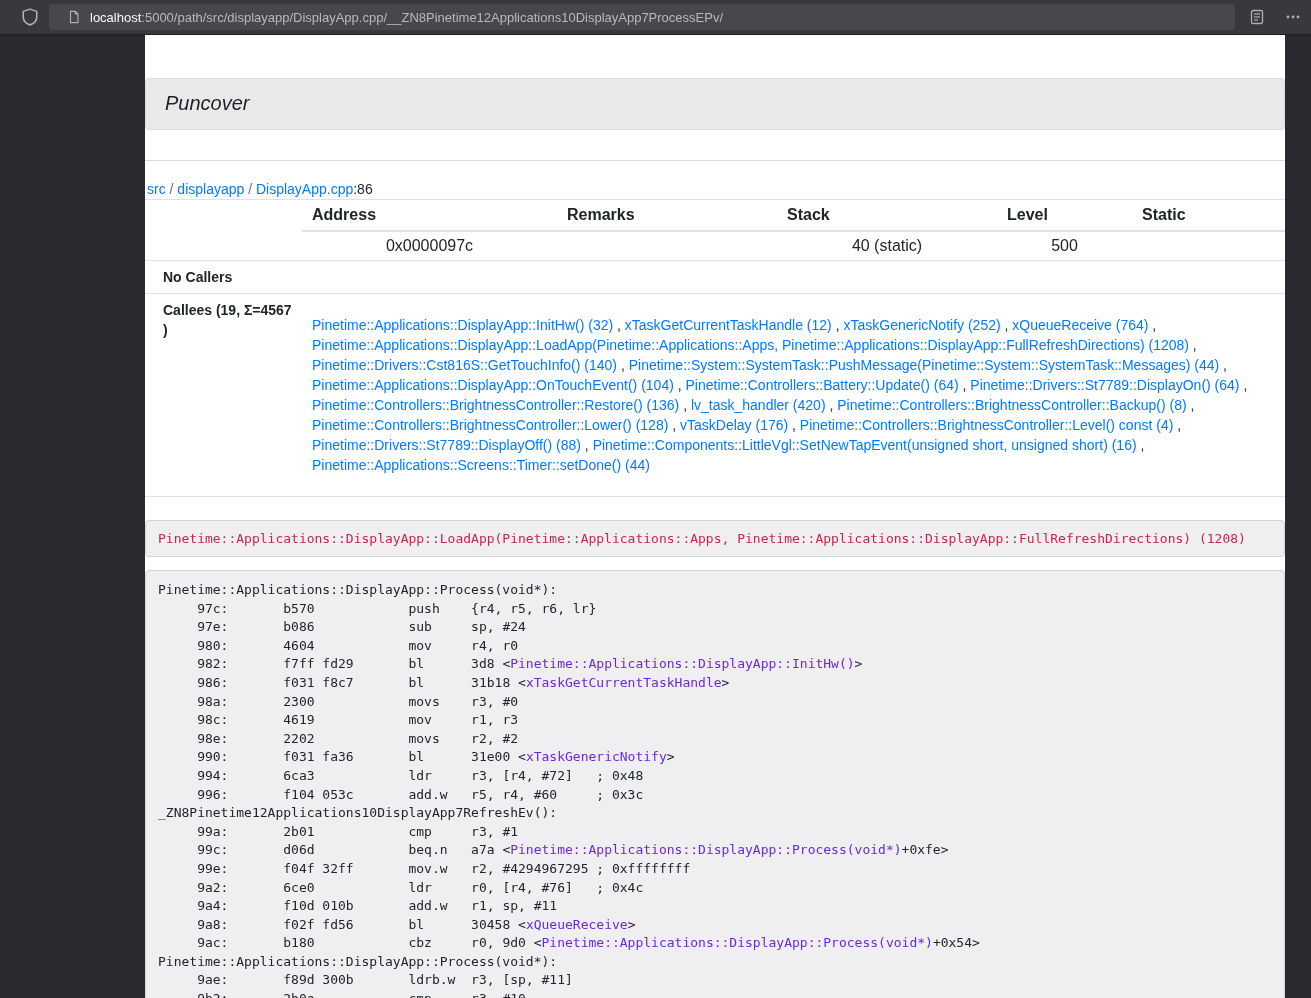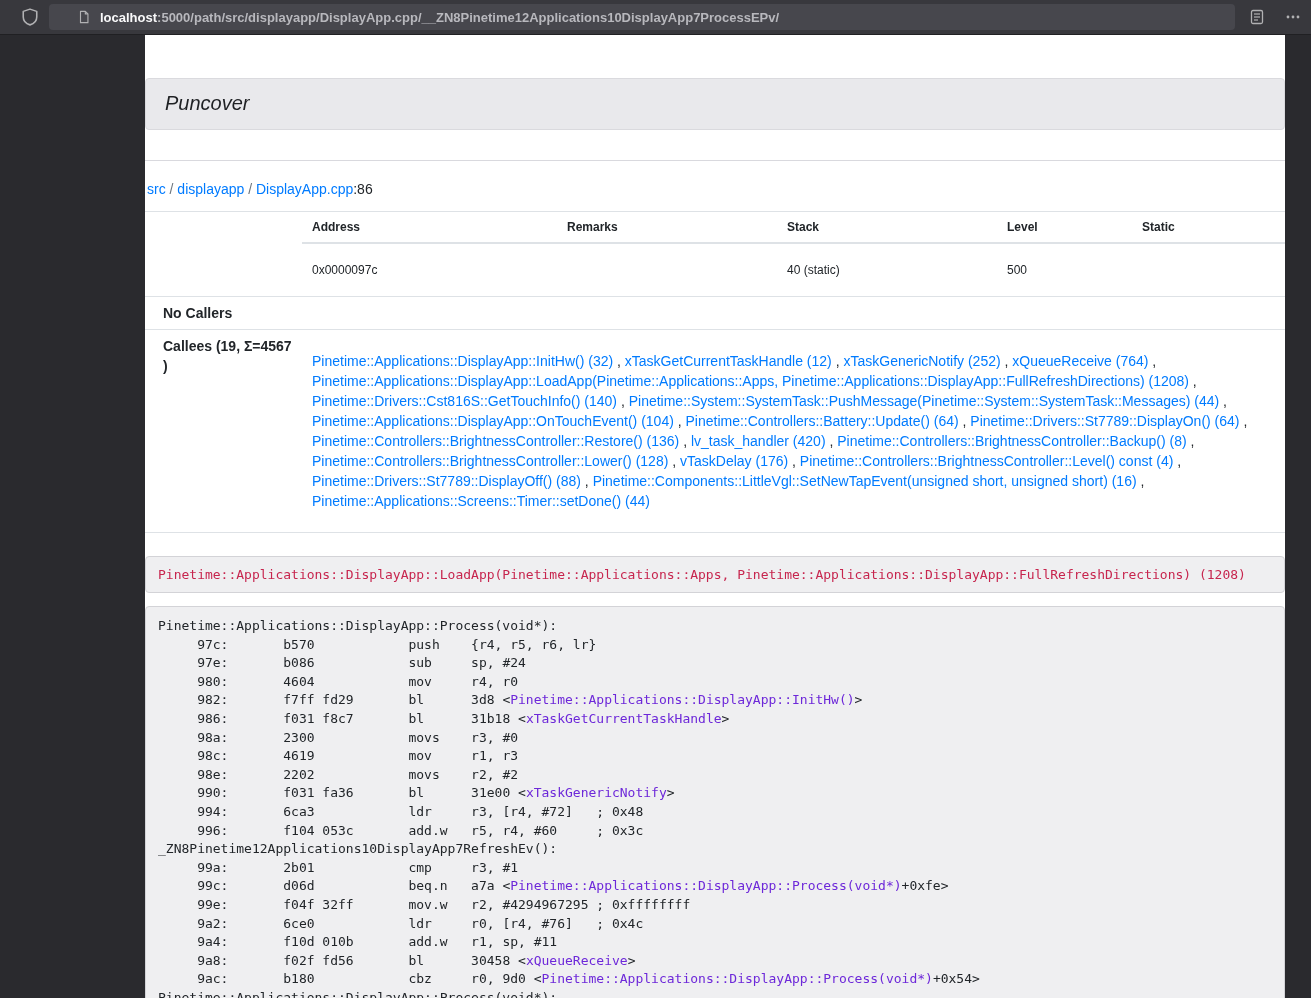--- a/index.html
+++ b/index.html
@@ -9,64 +9,64 @@
   
   .toolbar {
     width:100%; height:35px; background:#38383d;
     display:flex; align-items:center;
     border-bottom:1px solid #202023;
   }
   .tb-icon { display:inline-flex; align-items:center; justify-content:center; flex:none; width:24px; height:24px; border-radius:3px; }
   .shield-wrap { margin-left:18px; }
   .urlbar {
     margin-left:7px; width:1186px; height:26px; background:#47474d;
-    border-radius:4px; display:flex; align-items:center; padding:0 27px; gap:8px; overflow:hidden;font-weight:bold;
+    border-radius:4px; display:flex; align-items:center; padding:0 17px; gap:8px; overflow:hidden;
   }
   .url-text { font-size:13px; color:#b8b8bd; white-space:nowrap; overflow:hidden; }
   .url-host { color:#f9f9fa; }
   .reader-wrap { margin-left:10px; }
   .menu-wrap { margin-left:12px; }
 
   
   .content {
     margin-left:145px; width:1140px; min-height:963px;
     background:#ffffff; padding:43px 0 0 0;
   }
   .jumbotron {
     height:52px; background:#e9e9ec; border:1px solid #dadade;
     border-radius:4px; padding:13px 19px; margin-bottom:30px;font-style:italic;
   }
   .page-title { font-size:20px; font-weight:400; color:#1f2124; }
 
   hr.rule { border:0; border-top:1px solid #d9d9de; margin:0 0 18px 0; }
 
-  .breadcrumb { font-size:14px; line-height:20px; margin-bottom:12px; padding-left:2px; }
+  .breadcrumb { font-size:14px; line-height:20px; margin-bottom:0; padding-left:2px; }
   .crumb-sep { color:#6c757d; }
   .line-ref { color:#212529; }
 
   a.link { color:#007bff; text-decoration:none; }
 
   
   table.sym-table { width:100%; border-collapse:collapse; font-size:14px; border-top:1px solid #dee2e6; border-bottom:1px solid #dee2e6; }
   table.sym-table > tbody > tr { border-top:1px solid #dee2e6; }
   table.sym-table > tbody > tr:first-child { border-top:none; }
   table.sym-table th.row-label {
     width:157px; text-align:left; vertical-align:top; font-weight:700;
     padding:6px 8px 6px 18px; line-height:20px;
   }
   td.fn-cell { padding:4px 10px 4px 6px; line-height:20px; vertical-align:middle; }
   .fn-icon { display:inline-block; vertical-align:-3px; margin-right:7px; }
   td.nested-cell { padding:0; vertical-align:top; }
 
-  table.stats-table { width:100%; border-collapse:collapse; font-size:12px; }
+  table.stats-table { width:100%; border-collapse:collapse; font-size:16px; }
   table.stats-table thead th {
     text-align:left; font-weight:700; padding:5px 10px; line-height:20px;
     border-bottom:2px solid #dee2e6;
   }
-  table.stats-table tbody td { padding:16px 10px; line-height:20px; }
+  table.stats-table tbody td { padding:4px 10px; line-height:20px;text-align:center; }
 
   td.callees-cell { padding:21px 10px; line-height:20px; vertical-align:top; }
   td.empty-cell { padding:6px 10px; }
 
   
   .highlight-box {
     margin-top:23px; margin-bottom:13px;
     background:#efeff1; border:1px solid #d3d3d7; border-radius:4px;
     padding:8px 12px;
   }

